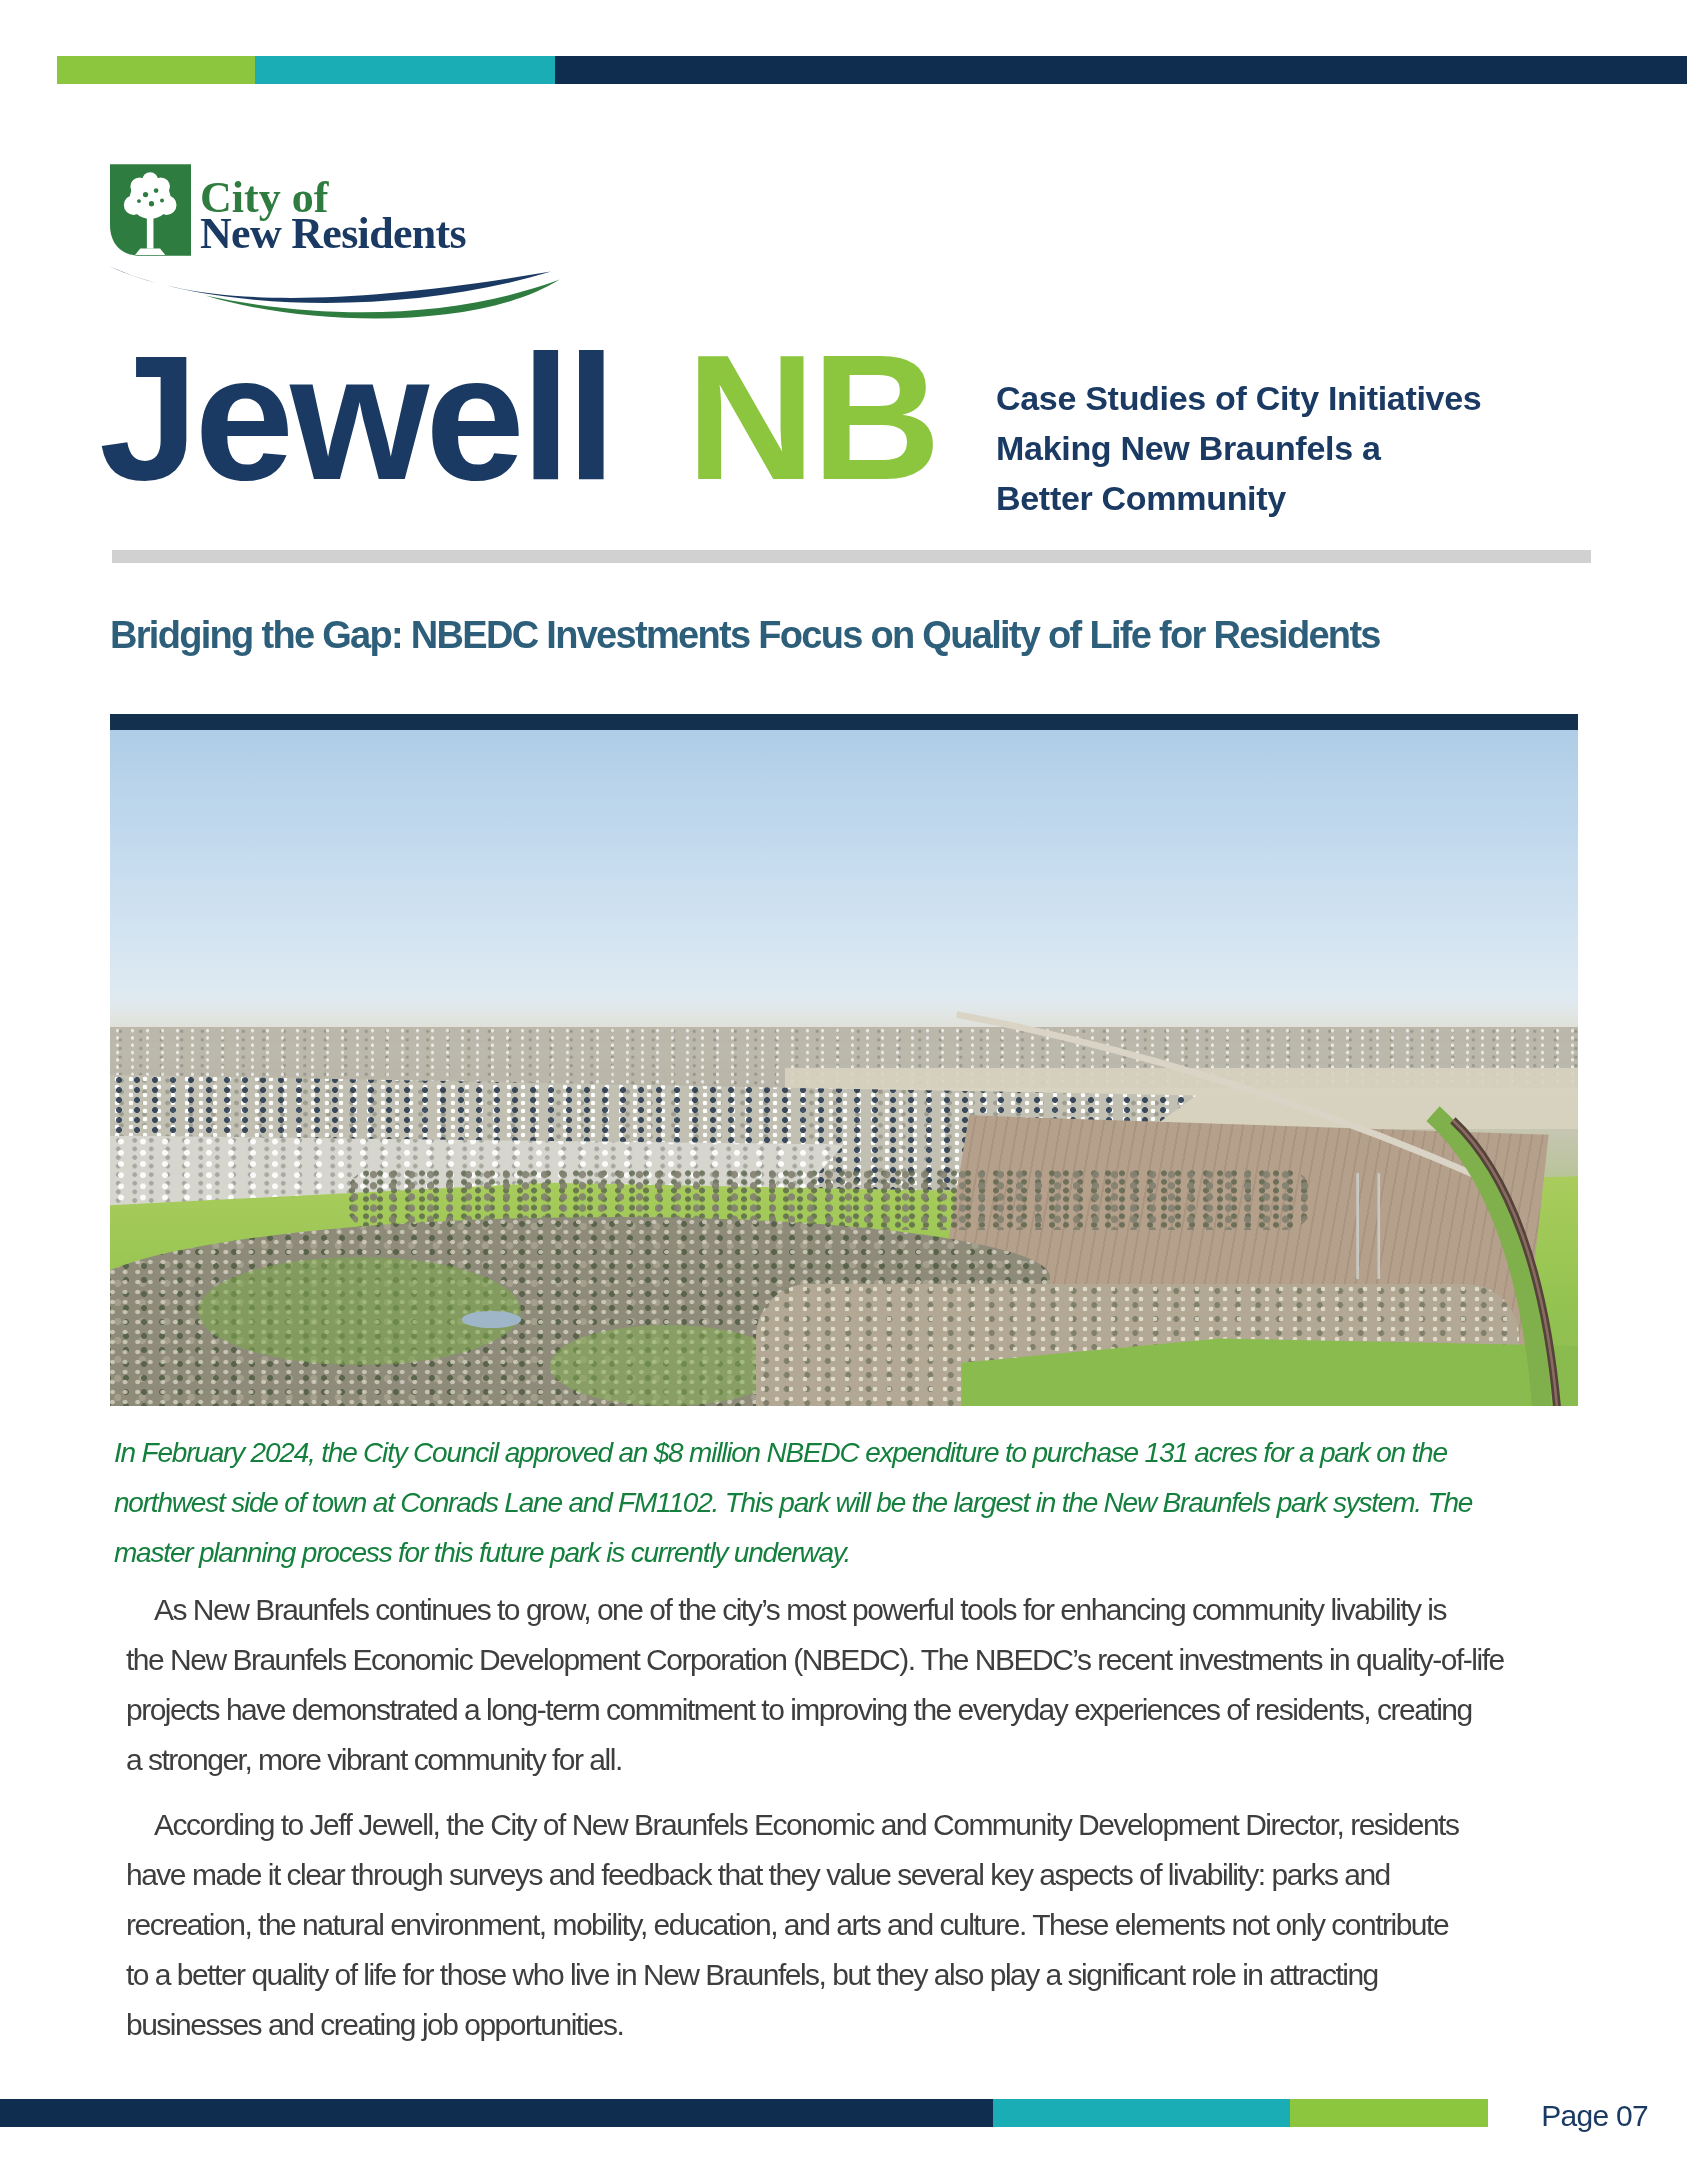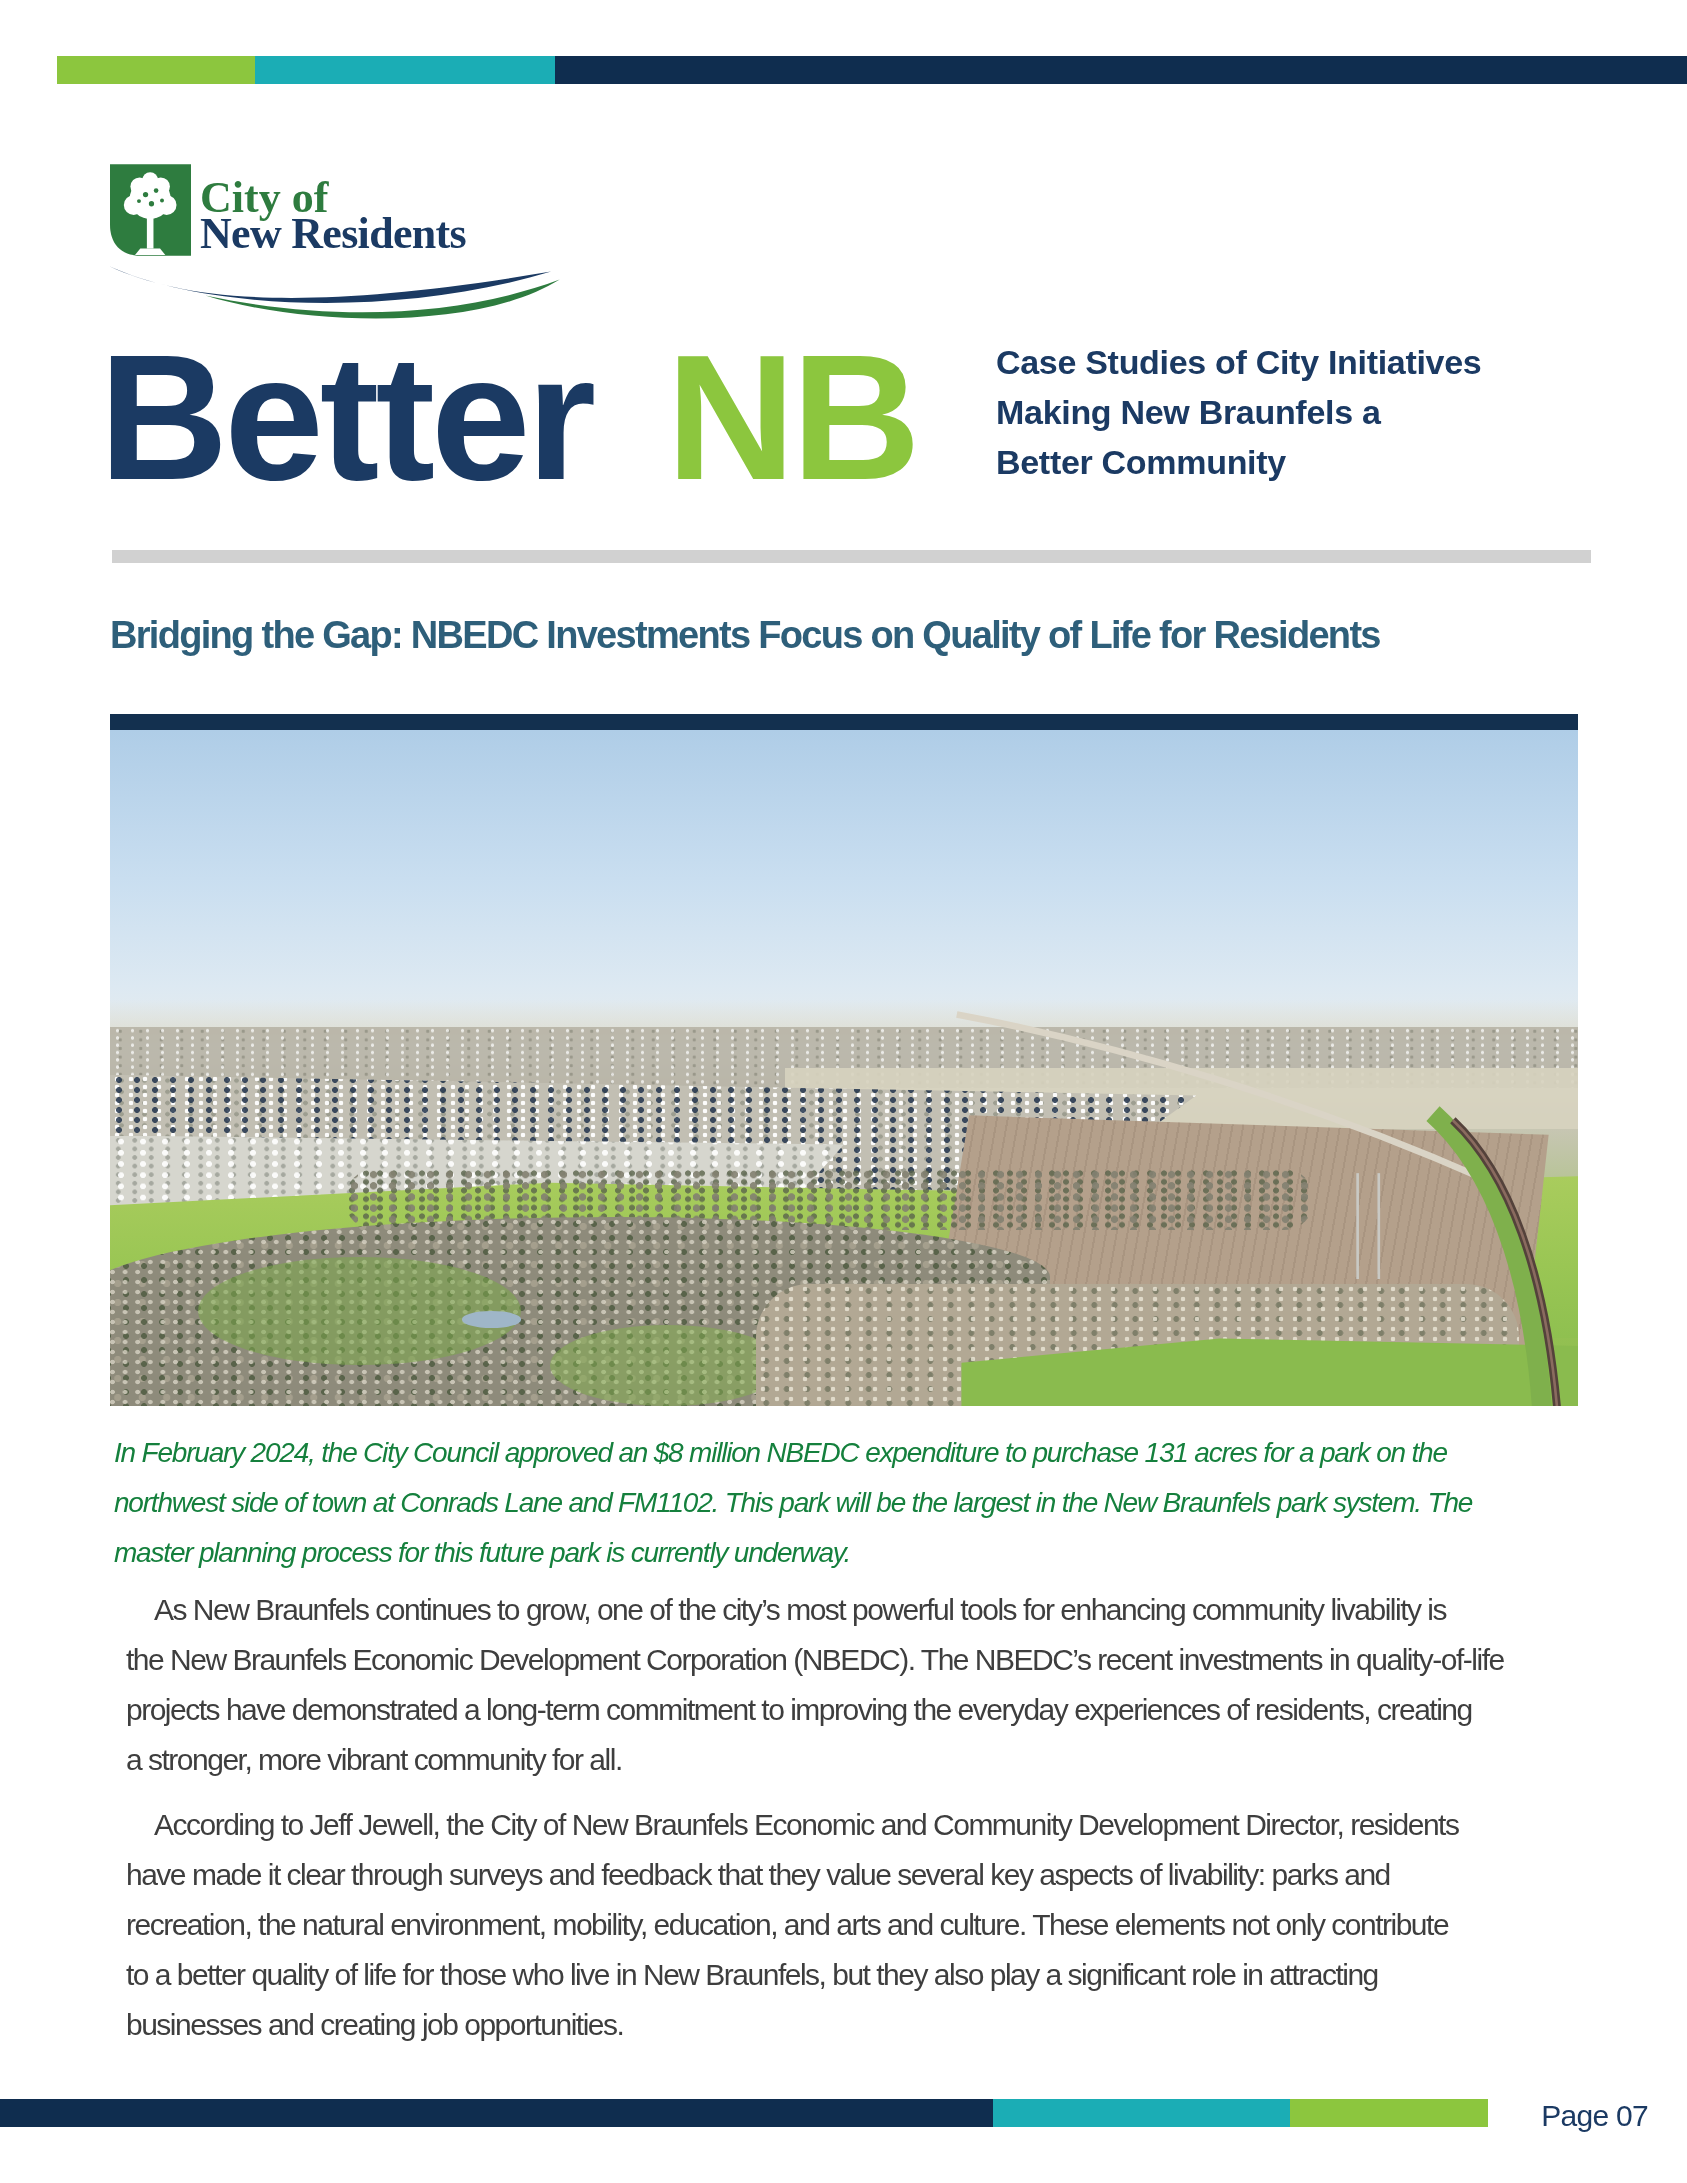--- a/index.html
+++ b/index.html
@@ -28,21 +28,21 @@
                font-weight:700;font-size:44px;color:#2E7C3F;line-height:1;}
   .logo-name{position:absolute;left:200px;top:212px;font-family:"Liberation Serif",serif;
              font-weight:700;font-size:44px;color:#1B3A63;line-height:1;letter-spacing:-0.7px;}
   .logo-swoosh{position:absolute;left:106px;top:257px;}
 
   
   .brand{position:absolute;left:99px;top:328px;font-size:179px;font-weight:700;
          line-height:1;letter-spacing:-4px;white-space:nowrap;}
   .brand-better{color:#1B3A63;margin-right:32px;}
   .brand-nb{color:#8CC63E;margin-left:42px;}
-  .tagline{position:absolute;left:996px;top:337px;font-size:34px;font-weight:700;
+  .tagline{position:absolute;left:996px;top:373px;font-size:34px;font-weight:700;
            color:#1B3A63;line-height:50px;white-space:pre-line;letter-spacing:-0.3px;}
 
   
   .divider{position:absolute;left:112px;top:550px;width:1479px;height:13.2px;background:#D1D1D1;}
   .headline{position:absolute;left:110px;top:614px;margin:0;font-size:38px;font-weight:700;
             color:#2E5F7A;letter-spacing:-1.7px;white-space:nowrap;}
 
   
   .photo-wrap{position:absolute;left:110px;top:714px;width:1468px;height:692px;margin:0;}
   .photo-topbar{position:absolute;left:0;top:0;width:100%;height:16px;background:#13304F;}
@@ -135,21 +135,21 @@
     </svg>
     <div class="logo-cityof">City of</div>
     <div class="logo-name">New Residents</div>
     <svg class="logo-swoosh" width="457" height="63" viewBox="0 0 690 95">
       <path d="M5,14 C130,72 330,80 672,22 C440,92 150,80 5,14 Z" fill="#1B3A63"></path>
       <path d="M150,58 C350,100 540,88 685,34 C560,112 300,104 150,58 Z" fill="#2E7C3F"></path>
     </svg>
   </div>
 
   <div class="brand">
-    <span class="brand-better">Better</span><span class="brand-nb">NB</span>
+    <span class="brand-better">Jewell</span><span class="brand-nb">NB</span>
   </div>
 
   <div class="tagline">Case Studies of City Initiatives
 Making New Braunfels a
 Better Community</div>
 
   <div class="divider"></div>
 
   <h1 class="headline">Bridging the Gap: NBEDC Investments Focus on Quality of Life for Residents</h1>
 

